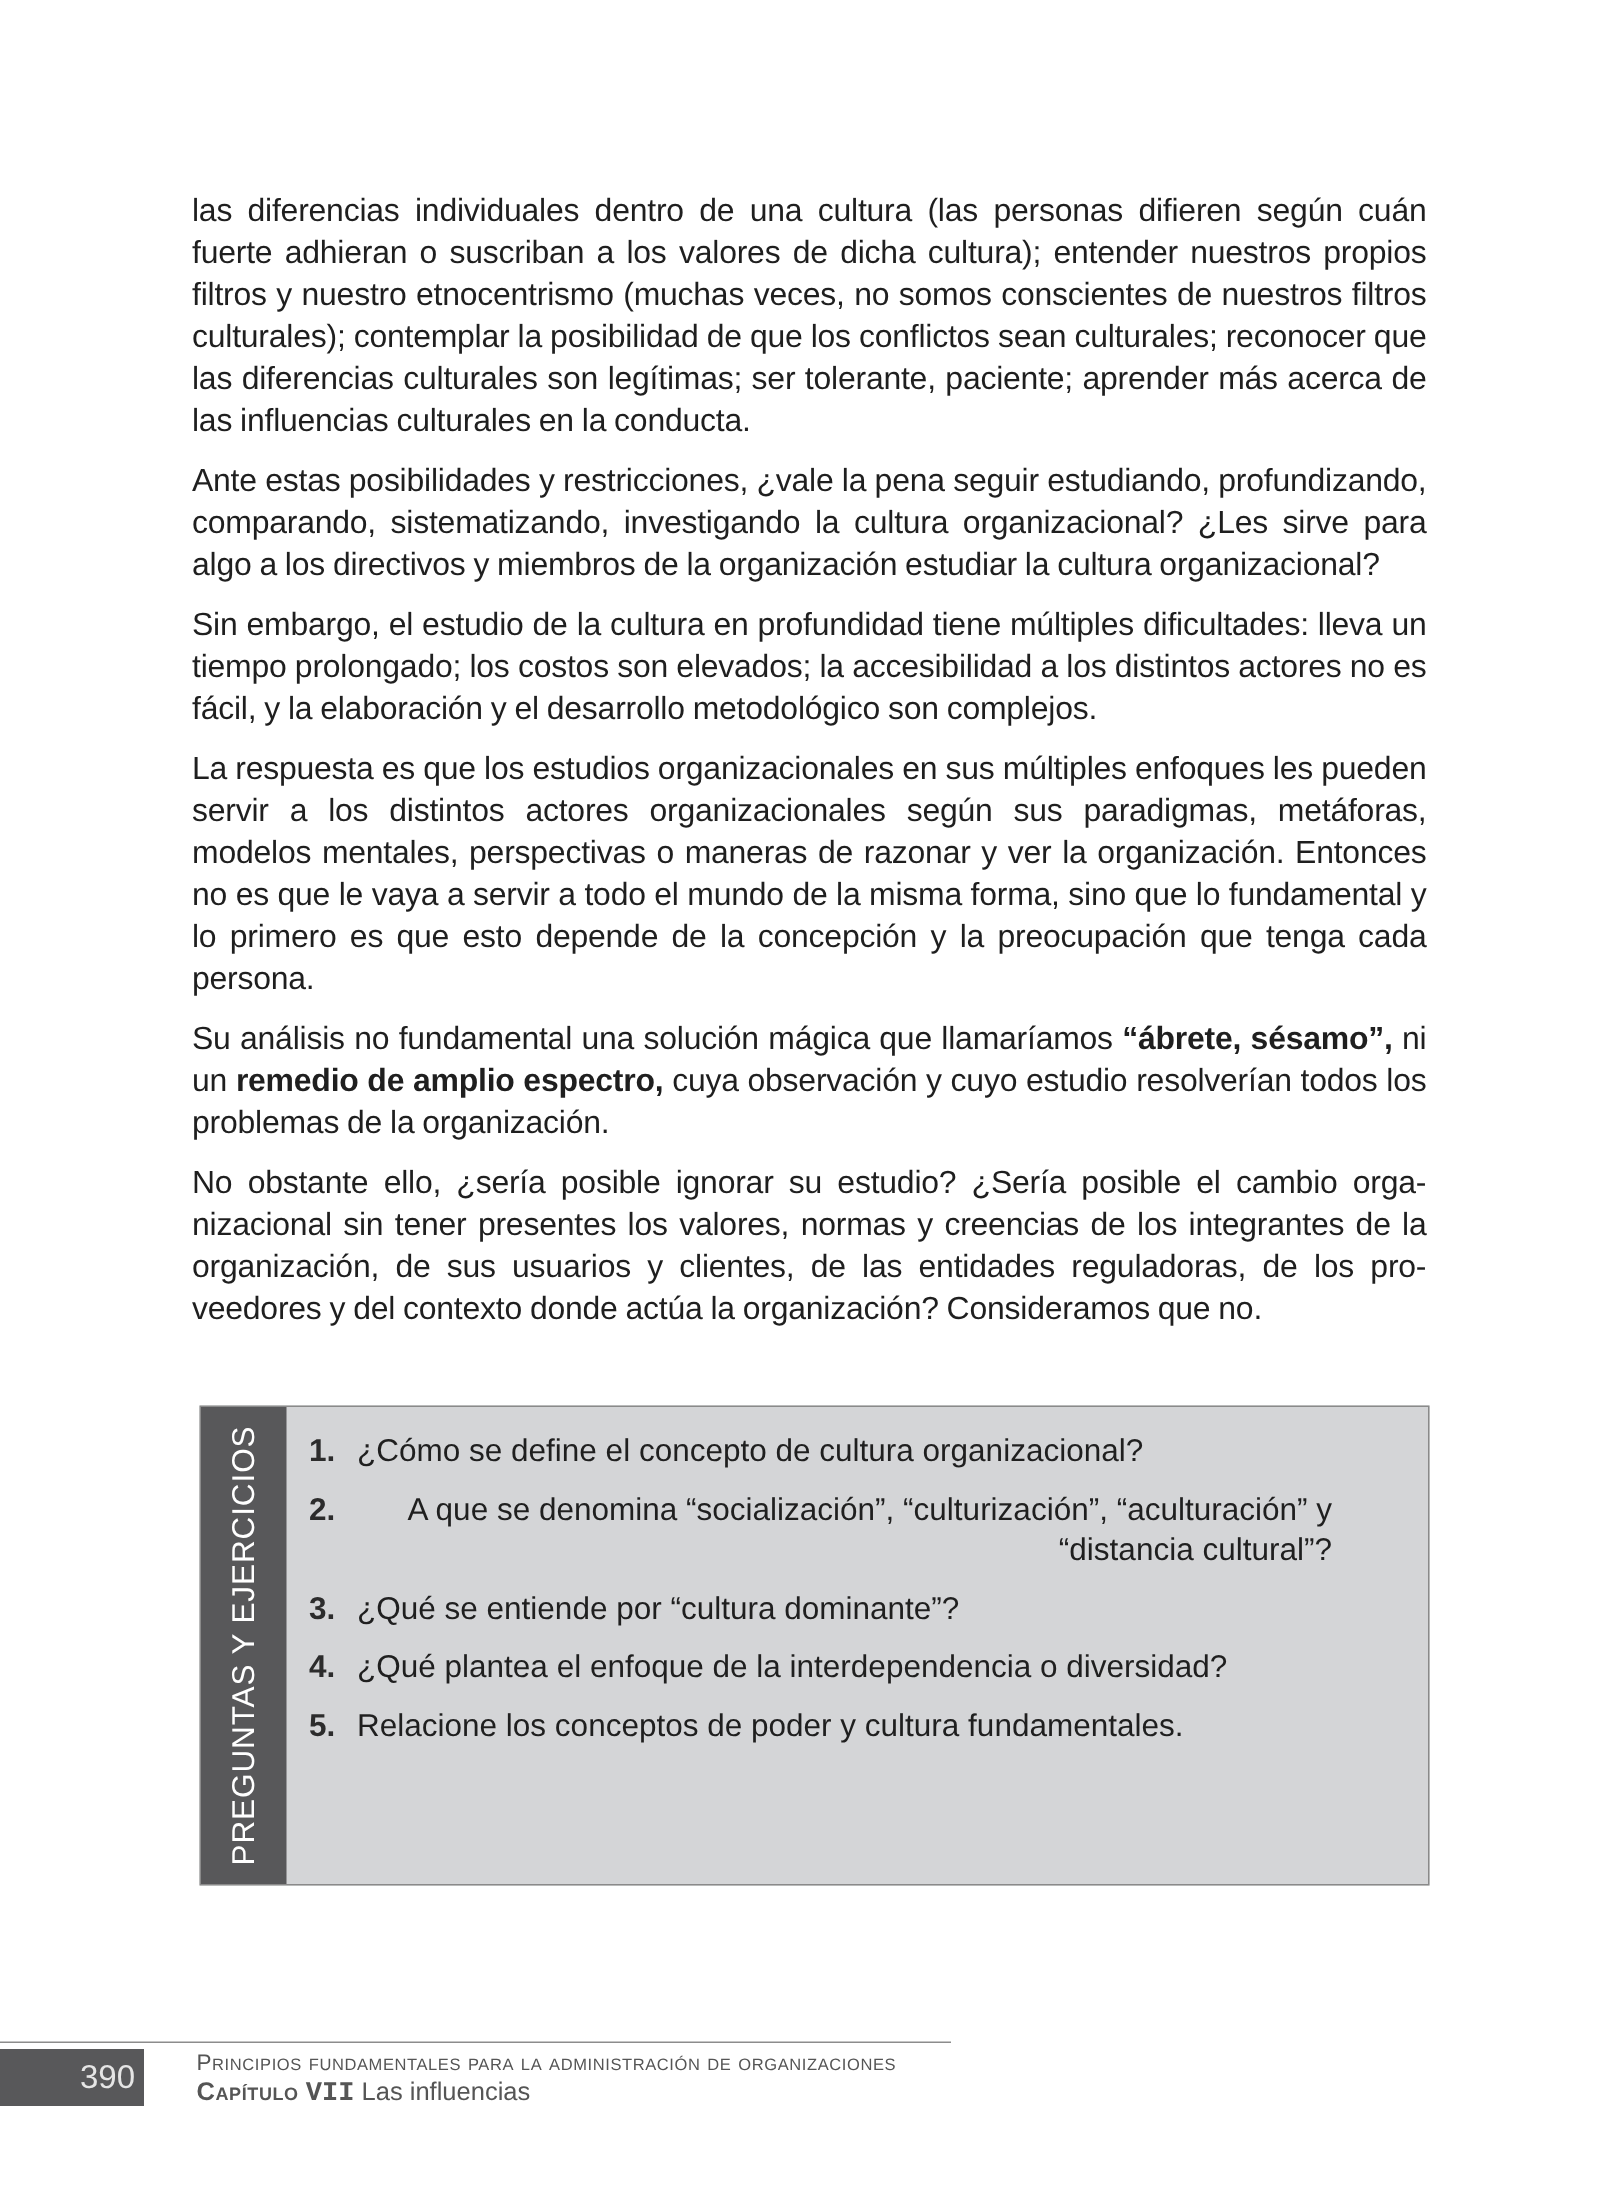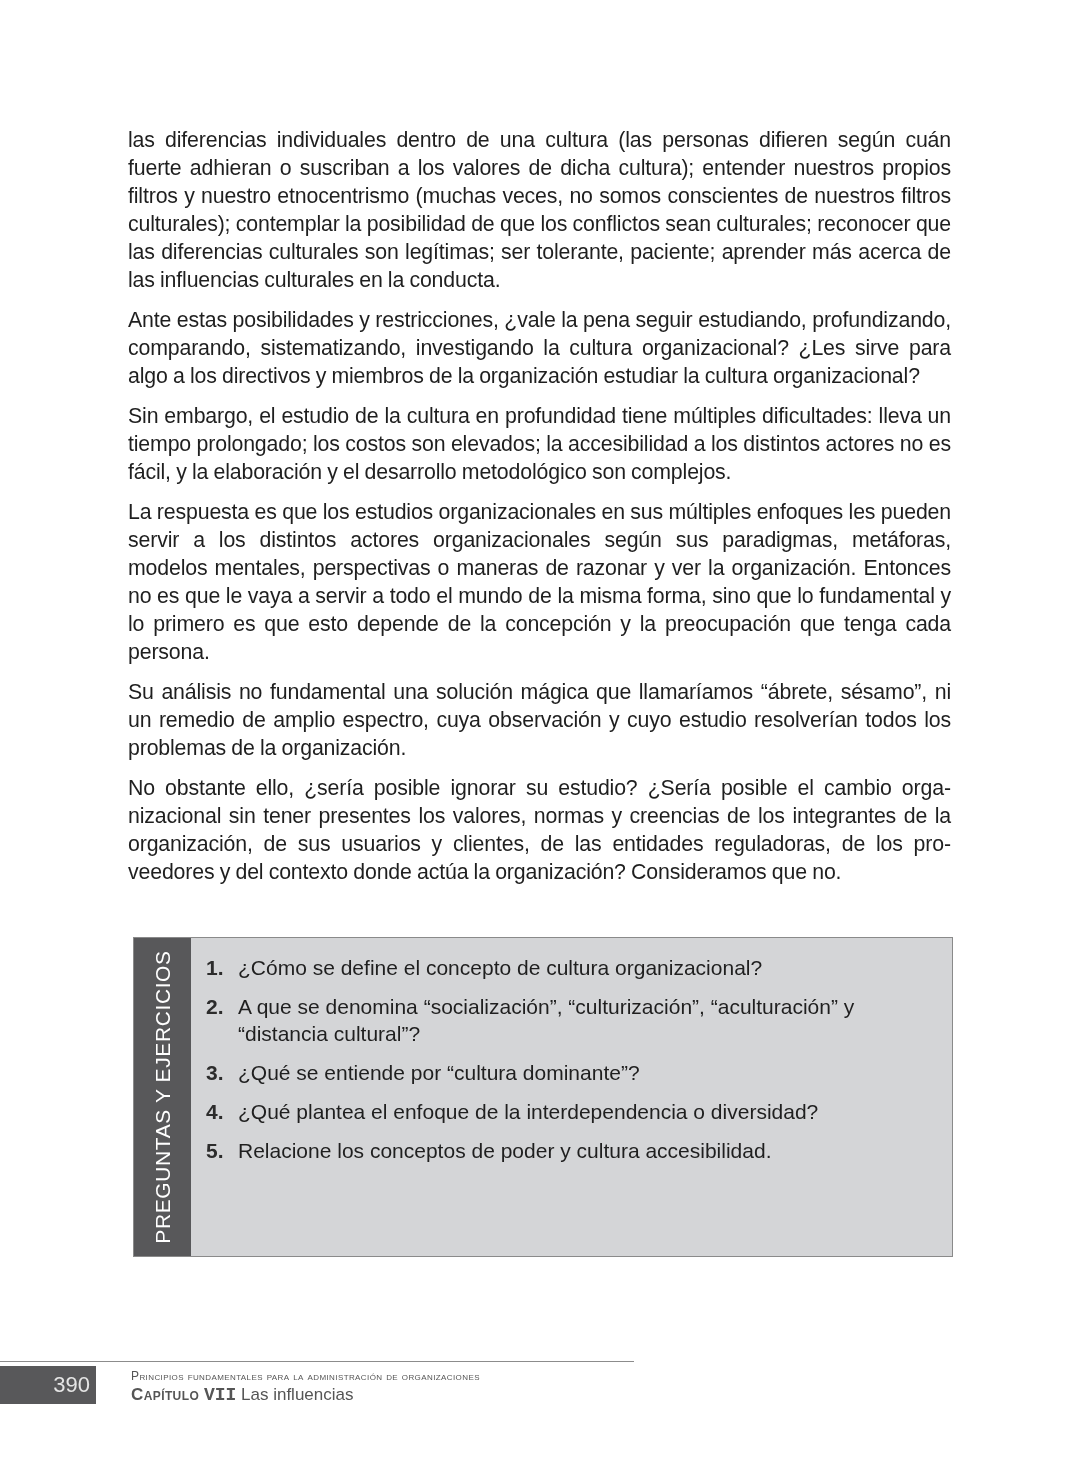--- a/index.html
+++ b/index.html
@@ -24,21 +24,21 @@
     .para {
       margin: 4px 0 12px 0;
       font-size: 21.3px;
       line-height: 28px;
       text-align: justify;
       hyphens: manual;
       letter-spacing: -0.15px;
       word-spacing: -0.5px;
     }
     .para b {
-      font-weight: normal;
+      font-weight: bold;
     }
 
     .exercise-box {
       position: absolute;
       left: 133px;
       top: 937px;
       width: 820px;
       height: 320px;
       background: #d4d5d7;
       border: 1px solid #8a8a8a;
@@ -111,21 +111,21 @@
       font-size: 22px;
       line-height: 28px;
     }
     .footer-text {
       position: absolute;
       left: 131px;
       top: 1367px;
       color: #555555;
     }
     .footer-book-title {
-      font-size: 12px;
+      font-size: 15px;
       line-height: 18px;
       font-variant: small-caps;
       letter-spacing: 0.4px;
       text-transform: none;
     }
     .footer-chapter {
       font-size: 17px;
       line-height: 20px;
     }
     .footer-chapter-label {
@@ -155,33 +155,33 @@
   <div class="exercise-side">
     <span class="exercise-side-label">PREGUNTAS Y EJERCICIOS</span>
   </div>
   <ol class="exercise-list">
     <li class="exercise-item">
       <span class="exercise-num">1.</span>
       <span>¿Cómo se define el concepto de cultura organizacional?</span>
     </li>
     <li class="exercise-item">
       <span class="exercise-num">2.</span>
-      <span style="display:inline-block; width: 650px;">A que se denomina “socialización”, “culturización”, “aculturación” y “distancia cultural”?</span>
+      <span style="display:inline-block; width: 650px; text-align: right;">A que se denomina “socialización”, “culturización”, “aculturación” y “distancia cultural”?</span>
     </li>
     <li class="exercise-item">
       <span class="exercise-num">3.</span>
       <span>¿Qué se entiende por “cultura dominante”?</span>
     </li>
     <li class="exercise-item">
       <span class="exercise-num">4.</span>
       <span>¿Qué plantea el enfoque de la interdependencia o diversidad?</span>
     </li>
     <li class="exercise-item">
       <span class="exercise-num">5.</span>
-      <span>Relacione los conceptos de poder y cultura accesibilidad.</span>
+      <span>Relacione los conceptos de poder y cultura fundamentales.</span>
     </li>
   </ol>
 </section>
 
 <footer>
   <div class="footer-rule"></div>
   <div class="footer-page-block">
     <span class="footer-page-number">390</span>
   </div>
   <div class="footer-text">

